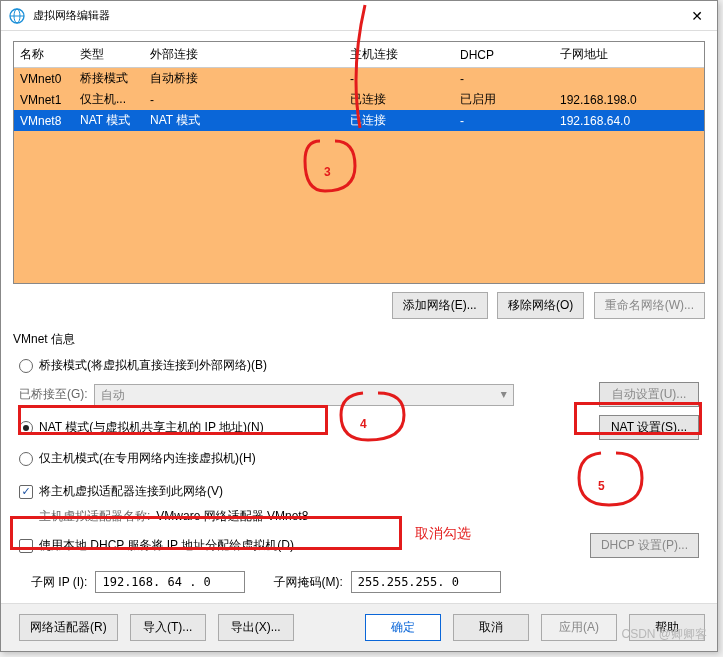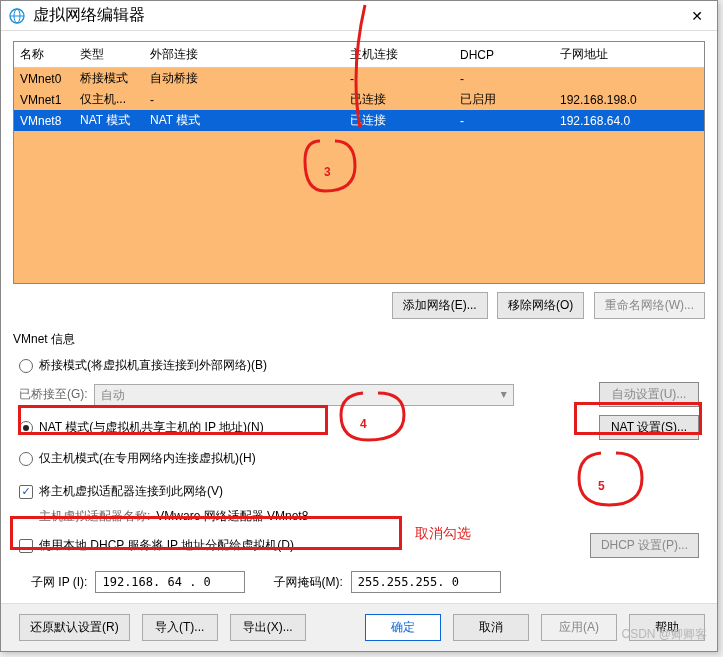--- a/index.html
+++ b/index.html
@@ -1,20 +1,20 @@
 <!DOCTYPE html>
 <html><head>
 <meta charset="utf-8">
 <style>
 * { box-sizing: border-box; margin: 0; padding: 0; font-family: "Microsoft YaHei", "Segoe UI", sans-serif; font-size: 12px; }
 body { background: #f0f0f0; width: 723px; height: 657px; position: relative; }
 .window { width: 718px; height: 652px; background: #fff; border: 1px solid #888; position: relative; box-shadow: 2px 2px 6px rgba(0,0,0,0.2); }
 .titlebar { height: 30px; display: flex; align-items: center; padding: 0 8px; border-bottom: 1px solid #ddd; }
 .titlebar .icon-globe { width: 16px; height: 16px; margin-right: 8px; }
-.titlebar .title { flex: 1; font-size: 16px; }
+.titlebar .title { flex: 1; font-size: 11px; }
 .titlebar .close { width: 24px; height: 24px; text-align: center; cursor: pointer; font-size: 14px; line-height: 24px; }
 
 .content { padding: 10px 12px 0 12px; }
 .table-wrap { border: 1px solid #888; height: 243px; background: #fdba74; overflow: hidden; }
 table { width: 100%; border-collapse: collapse; }
 th { text-align: left; padding: 4px 6px; border-bottom: 1px solid #ccc; font-weight: normal; background: #fff; }
 td { padding: 2px 6px; white-space: nowrap; }
 tr.sel td { background: #0a66d8; color: #fff; }
 
 .row-btns { text-align: right; padding: 8px 0; }
@@ -164,21 +164,21 @@
       <div class="subnet-row">
         <label>子网 IP (I):</label>
         <input class="txtin" value="192.168. 64 . 0" style="">
         <label style="margin-left:20px">子网掩码(M):</label>
         <input class="txtin" value="255.255.255. 0" style="">
       </div>
     </div>
   </div>
 
   <div class="footer">
-    <span class="btn">还原默认设置(R)</span>
+    <span class="btn">网络适配器(R)</span>
     <span class="btn">导入(T)...</span>
     <span class="btn">导出(X)...</span>
     <span class="spacer"></span>
     <span class="btn primary">确定</span>
     <span class="btn">取消</span>
     <span class="btn disabled">应用(A)</span>
     <span class="btn">帮助</span>
   </div>
 
   <div class="watermark">CSDN @卿卿客</div>

